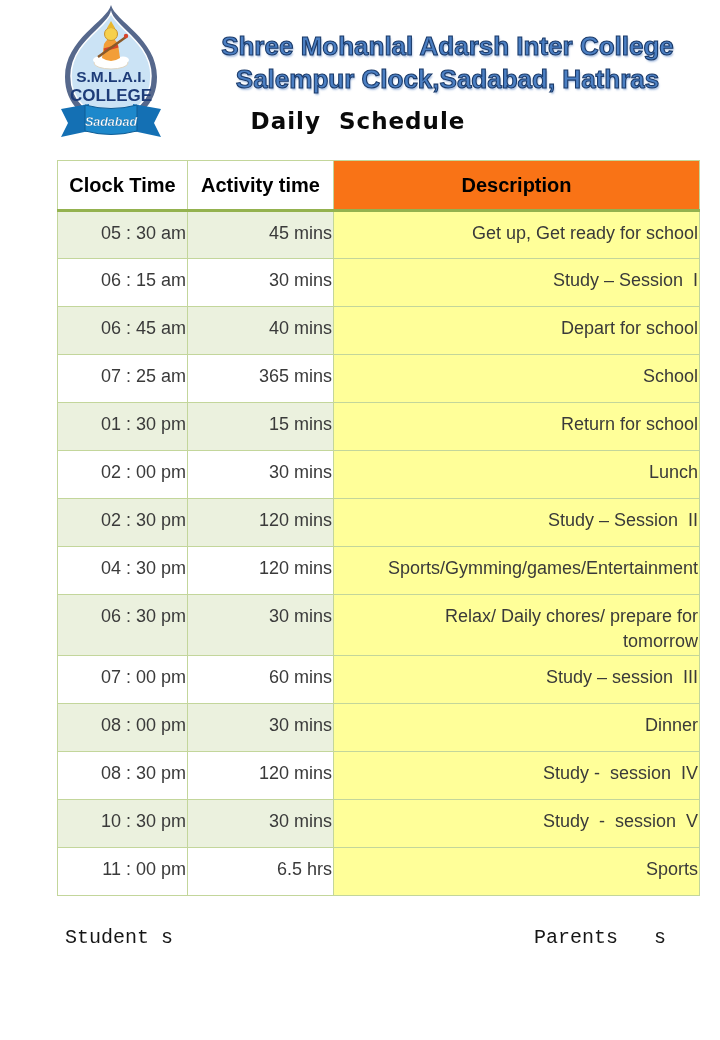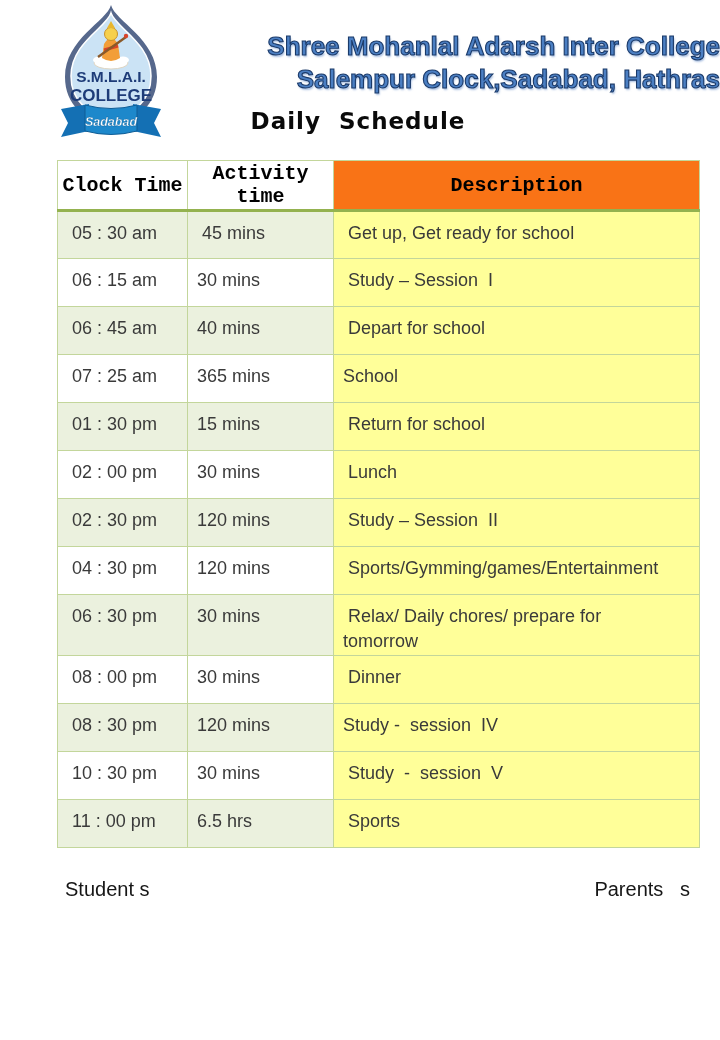--- a/index.html
+++ b/index.html
@@ -6,64 +6,64 @@
   body{
     width:720px;height:1040px;background:#ffffff;position:relative;
     font-family:"Liberation Sans",sans-serif;overflow:hidden;
   }
   .pre{white-space:pre-wrap;}
 
   
   .header{position:relative;height:160px;}
   .logo{position:absolute;left:54px;top:4px;width:114px;height:136px;}
   .college-name{
-    position:absolute;left:175px;top:30px;width:545px;text-align:right;
+    position:absolute;left:175px;top:30px;width:545px;text-align:center;
     font-weight:bold;font-size:26px;line-height:33px;color:#4b7fc3;
     -webkit-text-stroke:1.1px #1b3a69;
     text-shadow:1px 2px 2px rgba(100,140,200,.55);
     letter-spacing:0px;
   }
   .page-title{
     position:absolute;left:0;top:108px;width:616px;padding-left:100px;
     box-sizing:border-box;text-align:center;
     font-family:"DejaVu Sans",sans-serif;font-weight:bold;font-size:23px;
     color:#0a0a0a;letter-spacing:1px;
   }
 
   
   table.schedule{
     border-collapse:collapse;table-layout:fixed;
     margin-left:57px;width:642px;
   }
   .schedule th,.schedule td{
-    border:1px solid #c3d69b;box-sizing:border-box;
+    border:1px solid #c3d69b;box-sizing:border-box;text-align:right;
   }
-  .schedule thead tr{height:50px;font-family:Liberation Mono, monospace;}
+  .schedule thead tr{height:50px;}
   .schedule th{
     font-size:20px;font-weight:bold;color:#000;text-align:center;
     vertical-align:middle;background:#ffffff;
   }
   .schedule th.desc-h{background:#f97316;}
   .schedule thead tr th{border-bottom:3px solid #94b24f;}
   .schedule tbody tr{height:48px;}
   .schedule tbody tr.tall{height:58px;}
   .schedule td{
     font-size:18px;line-height:25px;color:#3a3a3a;
     vertical-align:top;padding-top:9px;
   }
-  .schedule td.clock{text-align:left;padding-left:14px;}
+  .schedule td.clock{text-align:right;padding-left:14px;}
   .schedule td.activity{padding-left:9px;}
   .schedule td.desc{background:#ffff99;padding-left:9px;}
   .schedule tbody tr:nth-child(odd) td.zebra{background:#ebf1de;}
   .schedule tbody tr:nth-child(even) td.zebra{background:#ffffff;}
 
   
   .signatures{
     margin-top:30px;display:flex;justify-content:space-between;
-    padding:0 30px 0 65px;font-size:20px;color:#161616;
+    padding:0 54px 0 65px;font-size:20px;color:#161616;font-family:Liberation Mono, monospace;
   }
 </style>
 </head>
 <body>
 
 <div class="header">
 
   <svg class="logo" viewBox="0 0 114 136" xmlns="http://www.w3.org/2000/svg">
     <g>
       <path d="M57 1 C53 17, 11 35, 11 73 C11 101, 31 118, 57 118 C83 118, 103 101, 103 73 C103 35, 61 17, 57 1 Z" fill="#56688c"></path>
@@ -152,20 +152,25 @@
       <td class="activity zebra pre">120 mins</td>
       <td class="desc pre"> Sports/Gymming/games/Entertainment</td>
     </tr>
     <tr class="tall">
       <td class="clock zebra pre">06 : 30 pm</td>
       <td class="activity zebra pre">30 mins</td>
       <td class="desc pre"> Relax/ Daily chores/ prepare for
 tomorrow</td>
     </tr>
     <tr>
+      <td class="clock zebra pre">07 : 00 pm</td>
+      <td class="activity zebra pre">60 mins</td>
+      <td class="desc pre"> Study – session  III</td>
+    </tr>
+    <tr>
       <td class="clock zebra pre">08 : 00 pm</td>
       <td class="activity zebra pre">30 mins</td>
       <td class="desc pre"> Dinner</td>
     </tr>
     <tr>
       <td class="clock zebra pre">08 : 30 pm</td>
       <td class="activity zebra pre">120 mins</td>
       <td class="desc pre">Study -  session  IV</td>
     </tr>
     <tr>

